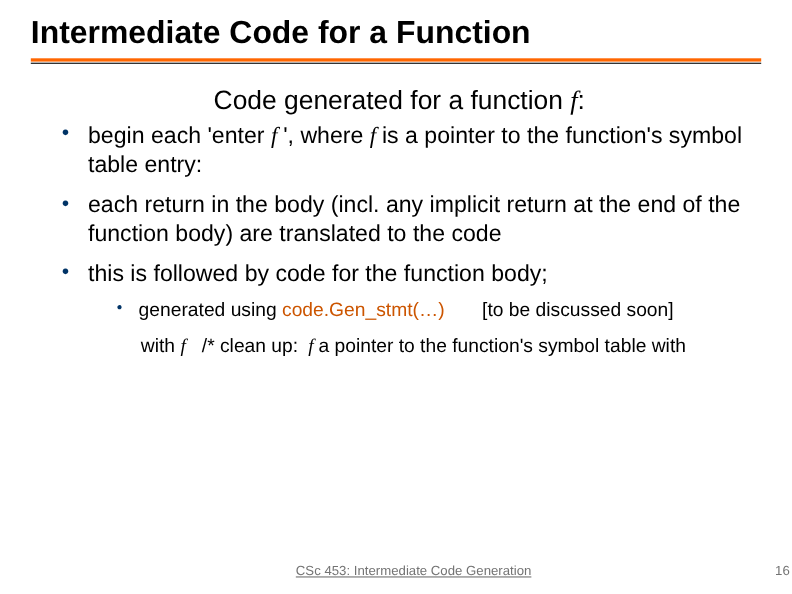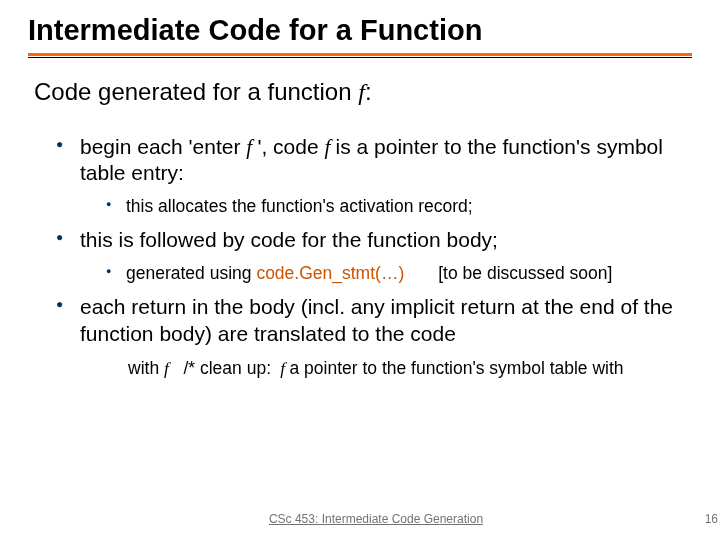--- a/index.html
+++ b/index.html
@@ -30,22 +30,23 @@
     margin-bottom: 1px;
   }
   .rule-black {
     height: 1px;
     background: #000;
     margin-bottom: 20px;
   }
   .intro {
     font-size: 24px;
     color: #000;
-    margin-bottom: 28px;
+    margin-bottom: 4px;
     padding-left: 6px;
+    text-align: center;
   }
   .f-ital {
     font-family: "Times New Roman", Times, serif;
     font-style: italic;
   }
   ul.lvl1 {
     list-style: none;
     padding-left: 28px;
     margin: 0;
   }
@@ -119,34 +120,33 @@
   <div class="title">Intermediate Code for a Function</div>
   <div class="rule-orange"></div>
   <div class="rule-black"></div>
 
   <div class="intro">
     <span>Code generated for a function </span><span class="f-ital">f</span><span>:</span>
   </div>
 
   <ul class="lvl1">
     <li>
-      <span>begin each 'enter </span><span class="f-ital">f </span><span>', code </span><span class="f-ital">f </span><span> is a pointer to the function's symbol table entry:</span>
+      <span>begin each 'enter </span><span class="f-ital">f </span><span>', where </span><span class="f-ital">f </span><span> is a pointer to the function's symbol table entry:</span>
       <ul class="lvl2">
-        <li>this allocates the function's activation record;</li>
       </ul>
     </li>
+    <li>each return in the body (incl. any implicit return at the end of the function body) are translated to the code</li>
     <li>
       <span>this is followed by code for the function body;</span>
       <ul class="lvl2">
         <li>
           <span>generated using </span><span class="codefn">code.Gen_stmt(…)</span><span style="white-space:pre;">       [to be discussed soon]</span>
         </li>
       </ul>
     </li>
-    <li>each return in the body (incl. any implicit return at the end of the function body) are translated to the code</li>
   </ul>
 
   <div class="tail">
     <span>with </span><span class="f-ital">f</span><span style="white-space:pre;margin-top:36px;">   /* clean up: </span><span class="f-ital"> f </span><span> a pointer to the function's symbol table with</span>
   </div>
 
   <div class="footer">
     <div class="footer-center">CSc 453: Intermediate Code Generation</div>
     <div class="footer-right">16</div>
   </div>

